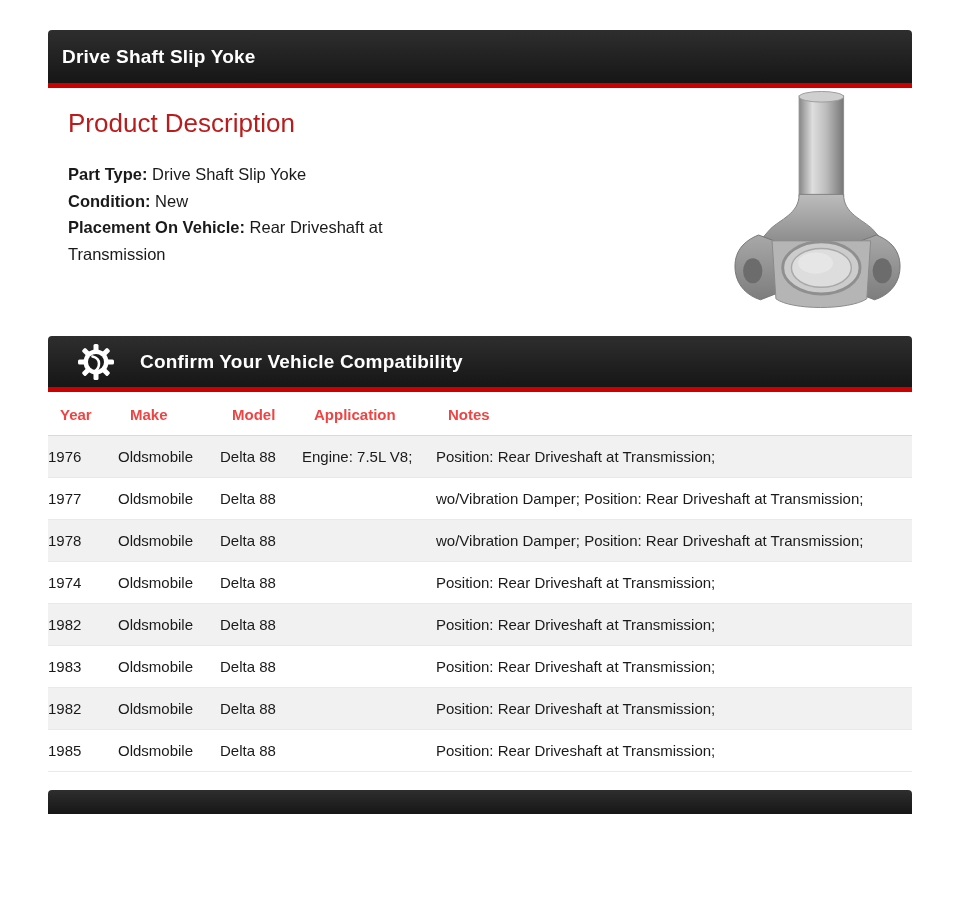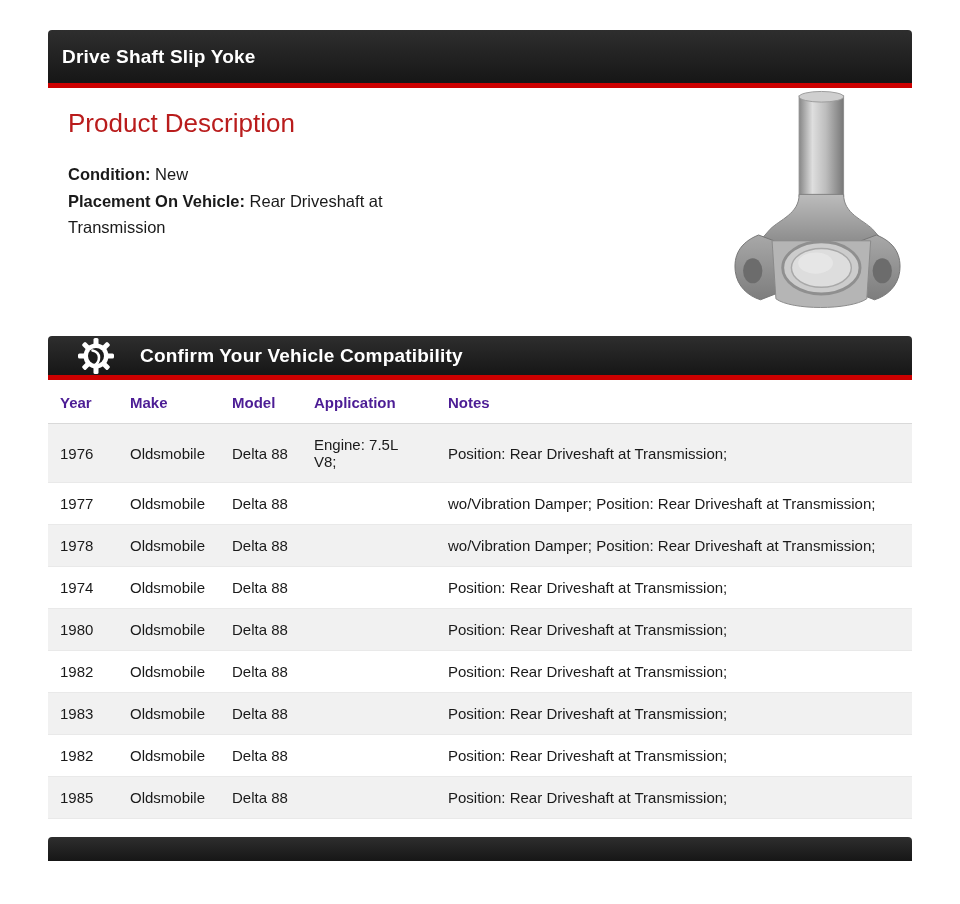--- a/index.html
+++ b/index.html
@@ -10,39 +10,39 @@
   
   .bar {
     background: linear-gradient(180deg, #2e2e2e 0%, #161616 100%);
     border-bottom: 5px solid #cc0000;
     border-radius: 4px 4px 0 0;
     color: #ffffff;
     display: flex;
     align-items: center;
   }
   .bar.product-bar { height: 58px; padding-left: 14px; }
-  .bar.compat-bar  { height: 44px; padding-left: 28px; }
+  .bar.compat-bar  { height: 56px; padding-left: 28px; }
   .bar h1, .bar h2 { font-size: 19px; font-weight: 700; letter-spacing: .2px; }
 
   
   .desc-body { position: relative; padding: 10px 20px 26px 20px; min-height: 248px; }
   .desc-body .section-title { font-size: 26px; font-weight: 400; color: #b91c1c; margin: 10px 0 22px 0; }
   .fields p { font-size: 16.5px; line-height: 26.5px; max-width: 390px; }
   .fields strong { font-weight: 700; }
 
   .product-image { position: absolute; top: 2px; right: 2px; width: 185px; height: 232px; }
 
   
   .gear-wrap { width: 40px; height: 40px; margin-right: 24px; display: flex; align-items: center; justify-content: center; }
   table.compat { width: 100%; border-collapse: collapse; font-size: 15px; color: #1a1a1a; }
   table.compat thead th {
     text-align: left; font-weight: 700; padding: 14px 12px 12px 12px;
-    border-bottom: 1px solid #d9d9d9; background: #ffffff; color: #4c1d95;
+    border-bottom: 1px solid #d9d9d9; background: #ffffff; color: #ef4444;
   }
-  table.compat tbody td { padding: 12px 12px; border-bottom: 1px solid #e9e9e9; }
+  table.compat tbody td { padding: 12px 0; border-bottom: 1px solid #e9e9e9; }
   table.compat tbody tr:nth-child(odd) { background: #f1f1f1; }
   table.compat tbody tr:nth-child(even) { background: #ffffff; }
 
   col.c-year { width: 70px; }
   col.c-make { width: 102px; }
   col.c-model { width: 82px; }
   col.c-app { width: 134px; }
 
   .footer-bar {
     margin-top: 18px; height: 24px;
@@ -57,20 +57,21 @@
 
   <section>
     <header class="bar product-bar">
       <h1>Drive Shaft Slip Yoke</h1>
     </header>
 
     <div class="desc-body">
       <h2 class="section-title">Product Description</h2>
 
       <div class="fields">
+        <p><strong>Part Type:</strong> <span>Drive Shaft Slip Yoke</span></p>
         <p><strong>Condition:</strong> <span>New</span></p>
         <p><strong>Placement On Vehicle:</strong> <span>Rear Driveshaft at Transmission</span></p>
       </div>
 
       <div class="product-image">
         <svg viewBox="0 0 190 240" width="185" height="232">
           <defs>
             <linearGradient id="shaftG" x1="0" y1="0" x2="1" y2="0">
               <stop offset="0" stop-color="#878787"></stop>
               <stop offset="0.3" stop-color="#dedede"></stop>
@@ -170,27 +171,20 @@
             <td>wo/Vibration Damper; Position: Rear Driveshaft at Transmission;</td>
           </tr>
           <tr>
             <td>1974</td>
             <td>Oldsmobile</td>
             <td>Delta 88</td>
             <td></td>
             <td>Position: Rear Driveshaft at Transmission;</td>
           </tr>
           <tr>
-            <td>1980</td>
-            <td>Oldsmobile</td>
-            <td>Delta 88</td>
-            <td></td>
-            <td>Position: Rear Driveshaft at Transmission;</td>
-          </tr>
-          <tr>
             <td>1982</td>
             <td>Oldsmobile</td>
             <td>Delta 88</td>
             <td></td>
             <td>Position: Rear Driveshaft at Transmission;</td>
           </tr>
           <tr>
             <td>1983</td>
             <td>Oldsmobile</td>
             <td>Delta 88</td>

